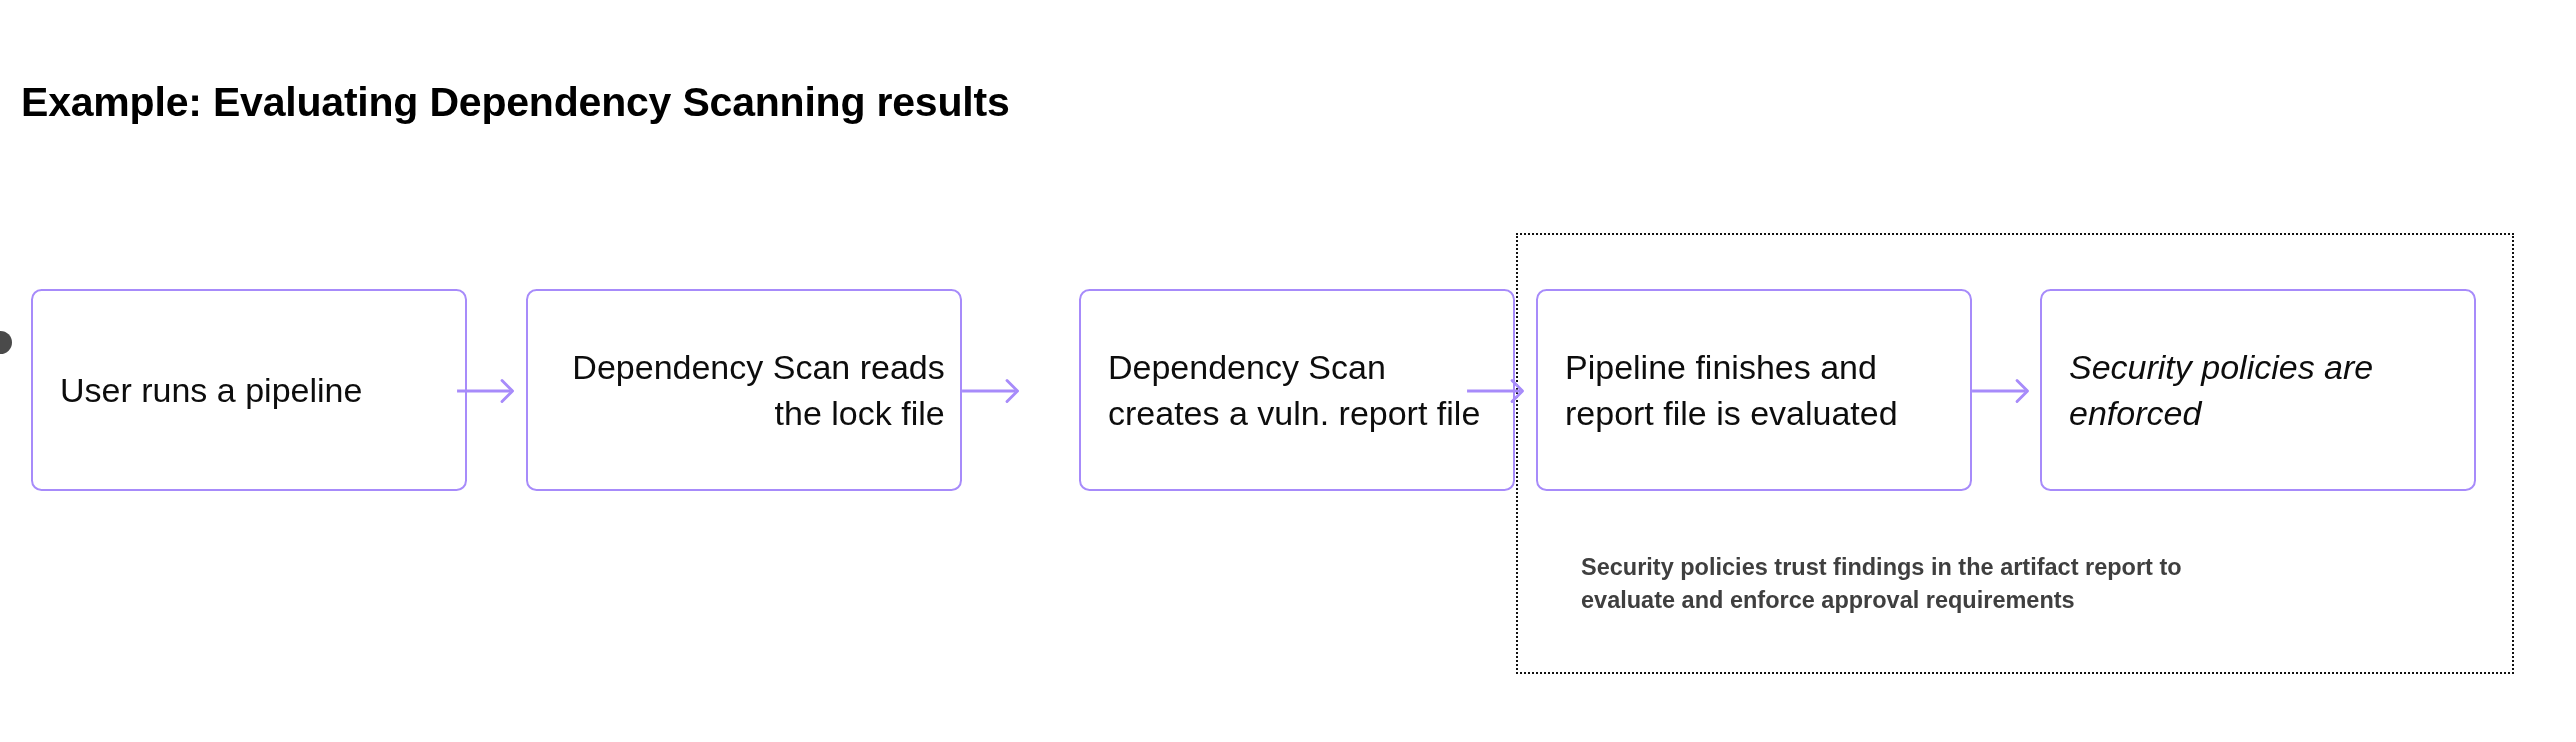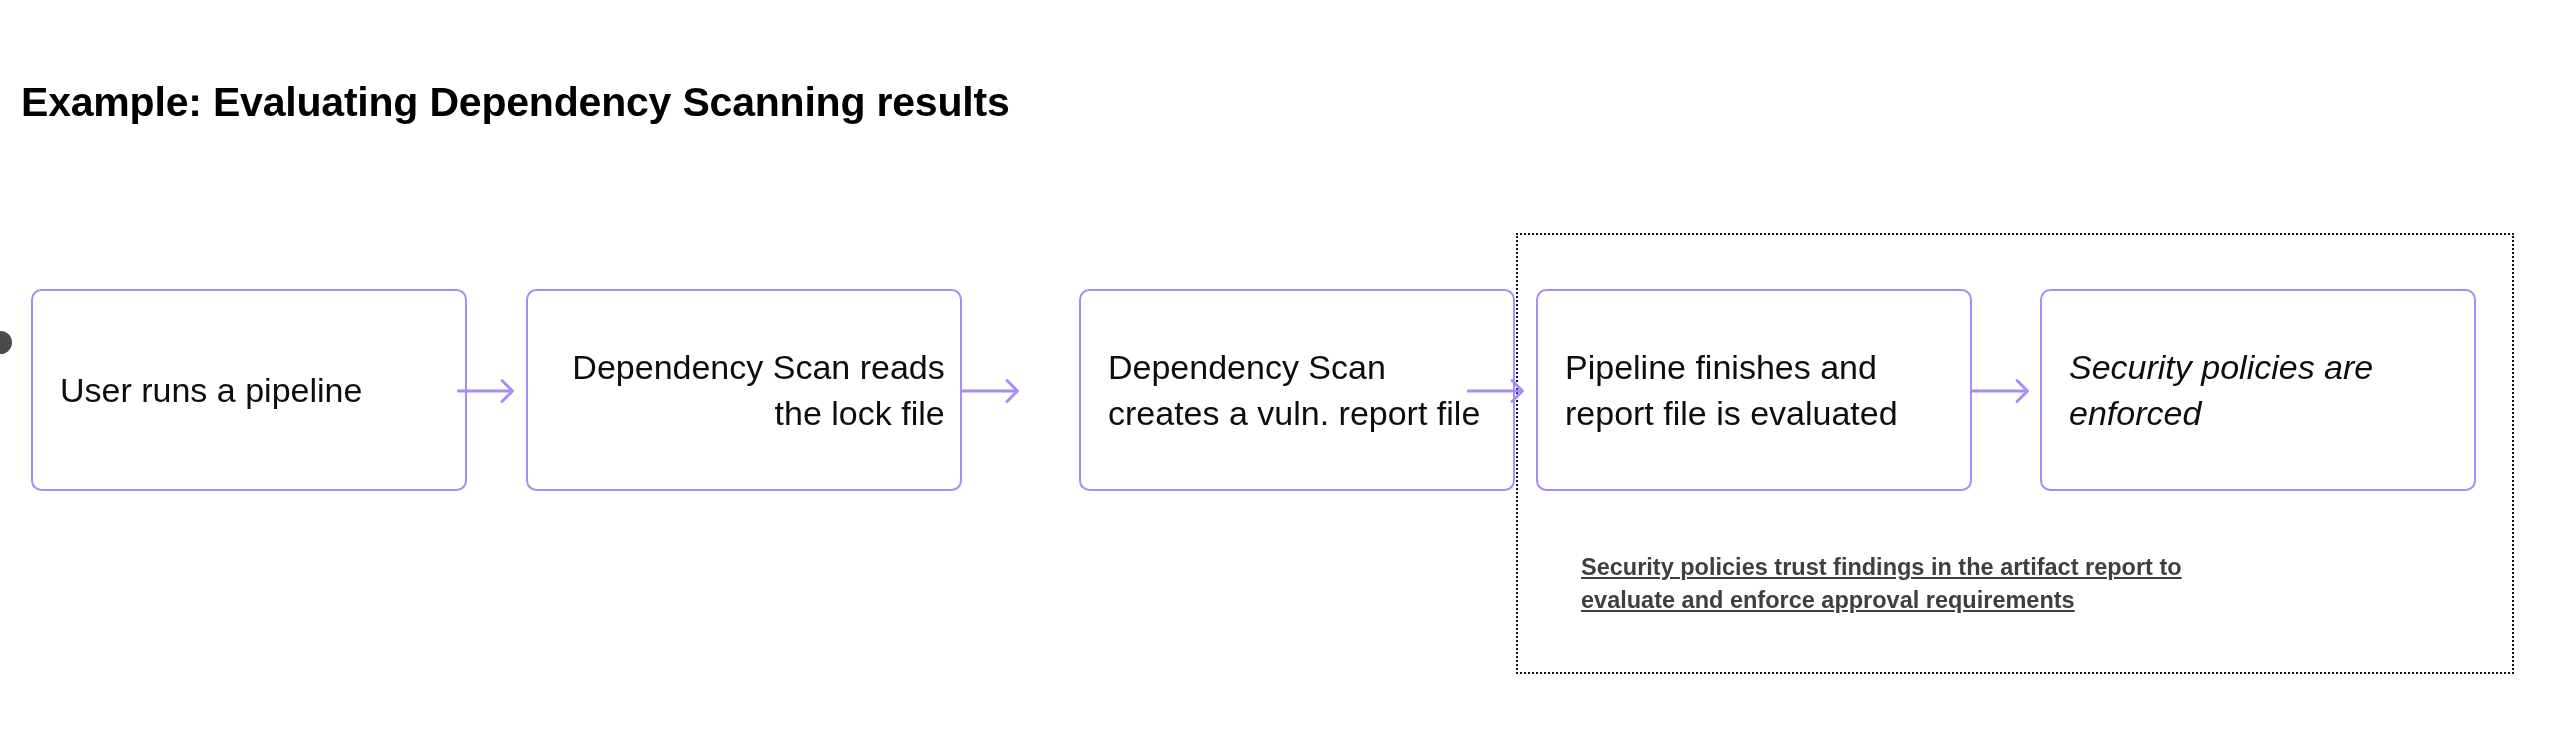--- a/index.html
+++ b/index.html
@@ -91,21 +91,21 @@
   #group-caption {
     position: absolute;
     left: 1581px;
     top: 551px;
     width: 900px;
     font-size: 23.5px;
     font-weight: bold;
     line-height: 1.42;
     color: #3f3f3f;
   }
-  #group-caption .cap-line { display: block; text-decoration: underline; }
+  #group-caption .cap-line { display: block; }
 
   
   #left-handle {
     position: absolute;
     left: -11.5px;
     top: 331px;
     width: 23px;
     height: 23px;
     border-radius: 50%;
     background: #4a4a4a;

